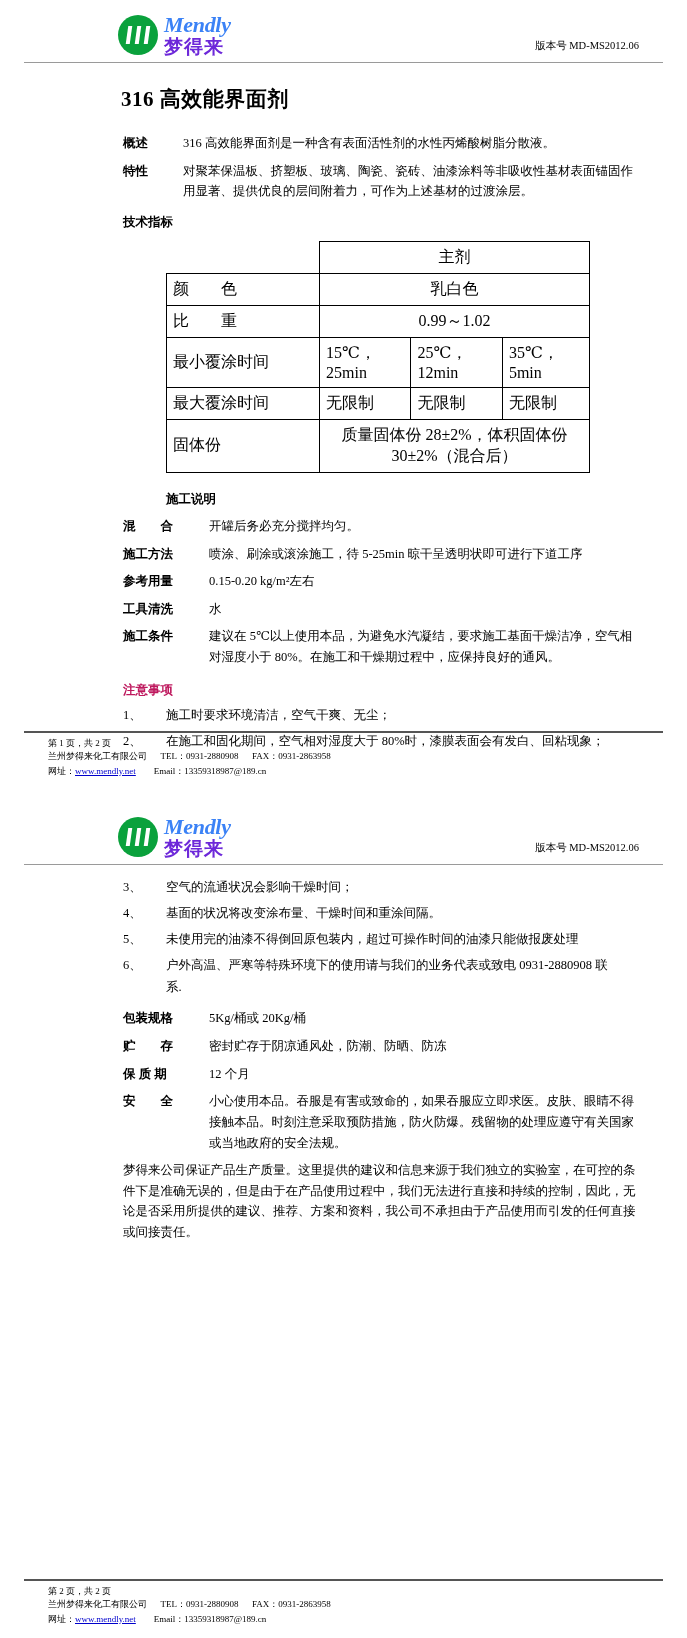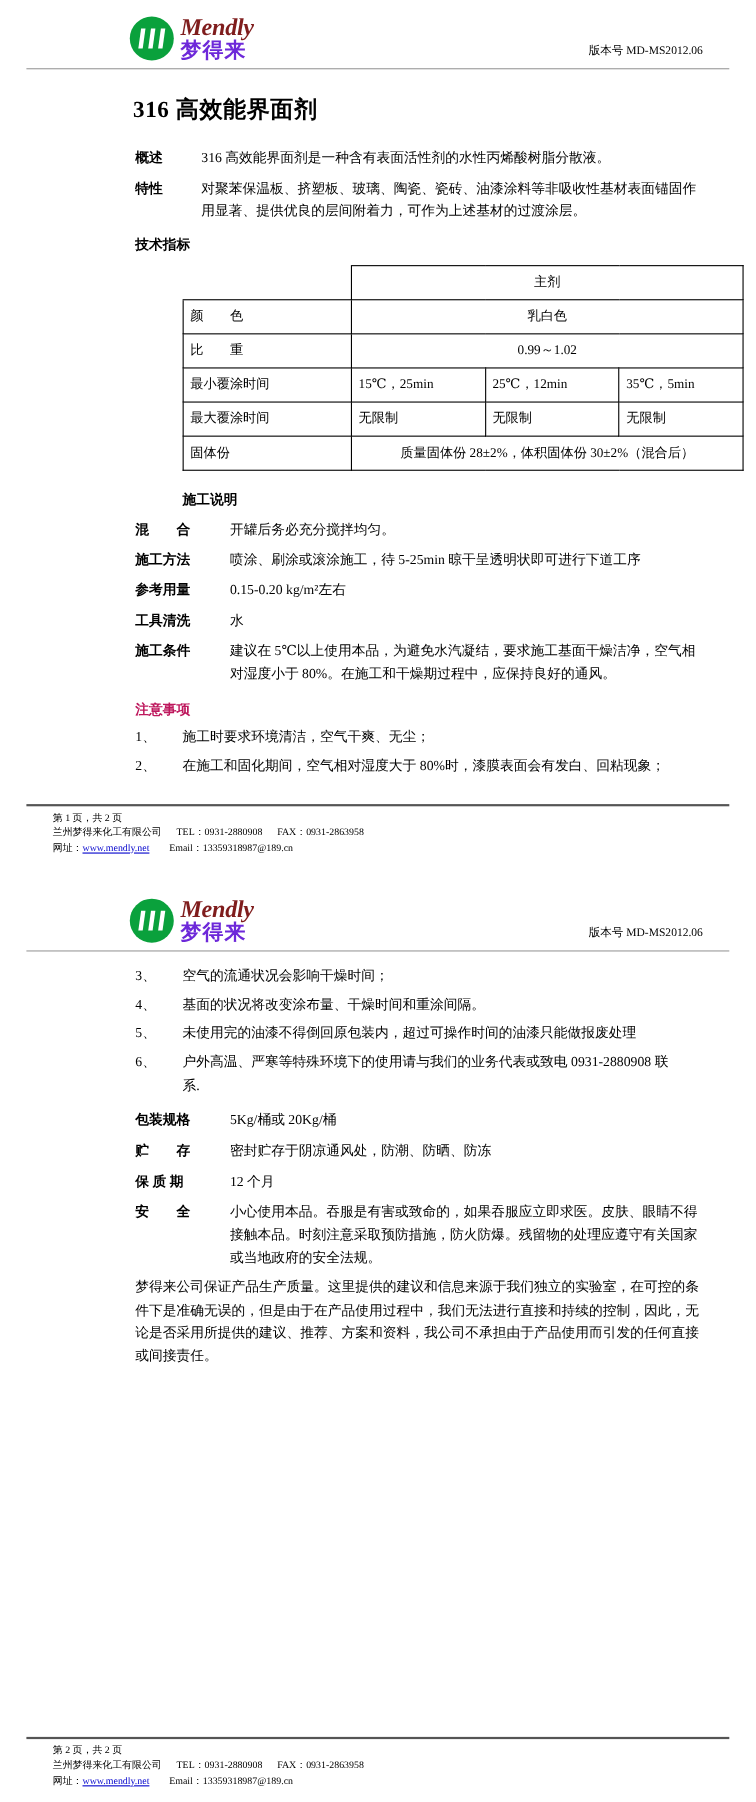--- a/index.html
+++ b/index.html
@@ -56,21 +56,21 @@
     transform: skewX(-8deg);
   }
   .logo-text {
     line-height: 1;
   }
   .logo-en {
     font-family: "Liberation Serif", serif;
     font-size: 22px;
     font-weight: bold;
     font-style: italic;
-    color: #7f1d1d;
+    color: #3b82f6;
     letter-spacing: -0.3px;
   }
   .logo-cn {
     font-size: 19px;
     font-weight: bold;
     color: #6d28d9;
     letter-spacing: 1px;
     margin-top: 1px;
   }
   .version {
@@ -135,22 +135,22 @@
     font-weight: bold;
     font-size: 12.5px;
     color: #be185d;
     margin: 14px 0 6px 75px;
   }
 
   
   table.spec {
     border-collapse: collapse;
     margin: 10px 0 0 118px;
-    width: 510px;
-    font-size: 12px;
+    width: 424px;
+    font-size: 16px;
   }
   table.spec td {
     border: 1px solid #000;
     padding: 5px 6px;
     height: 20px;
     vertical-align: middle;
   }
   table.spec td.head-blank {
     border-top: none;
     border-left: none;

